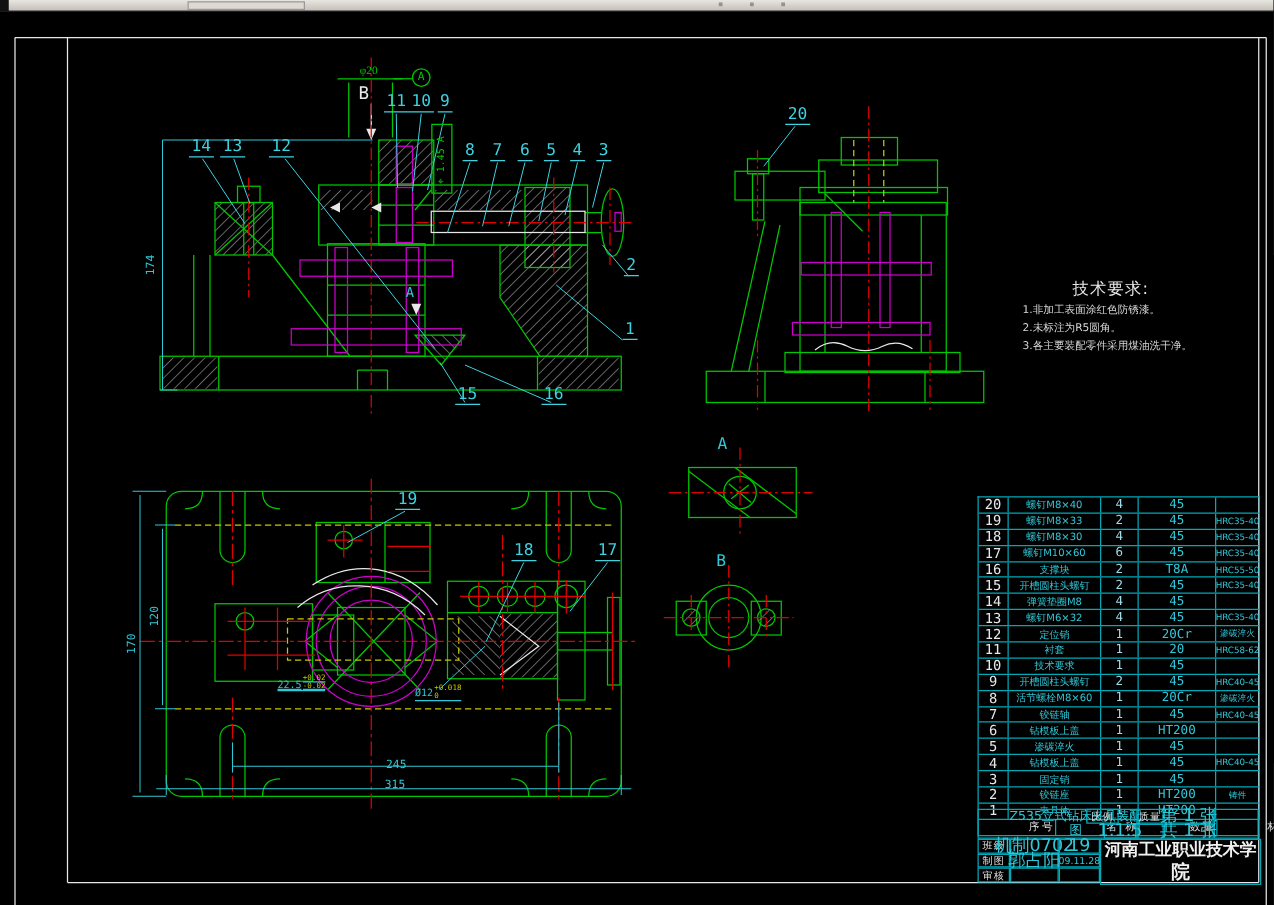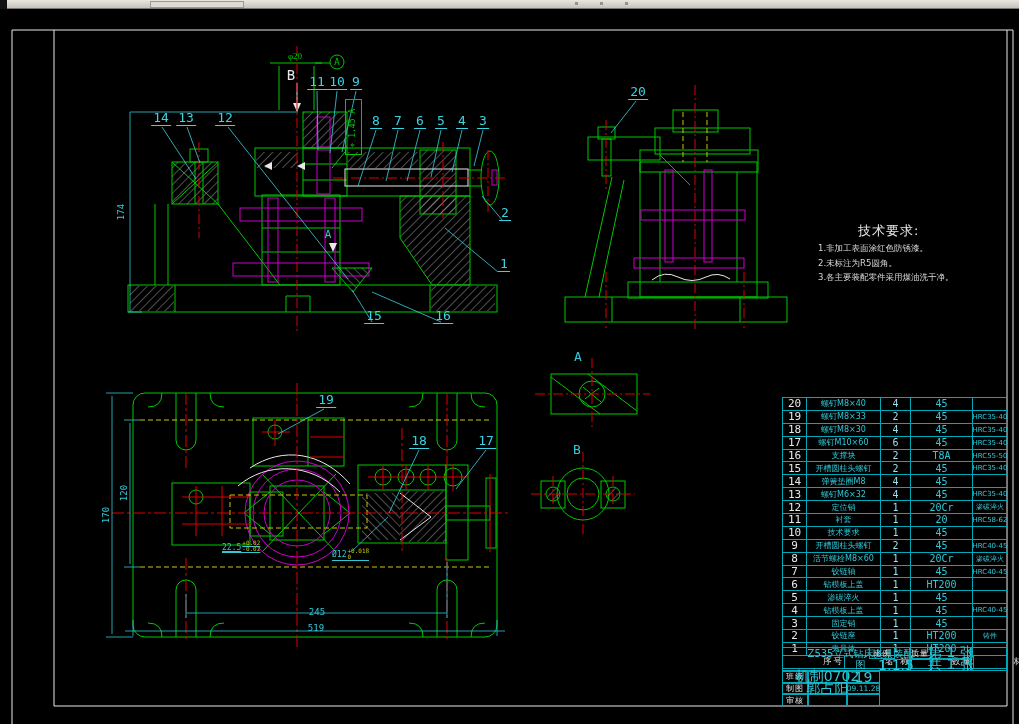--- a/index.html
+++ b/index.html
@@ -337,21 +337,21 @@
   <span class="lbl cyan" style="left:577px;top:449px;font-size:13px">B</span>
   <span class="lbl white" style="left:291px;top:75px;font-size:14px">B</span>
   <span class="lbl greenT" style="left:337px;top:62px;font-size:9px">A</span>
   <span class="lbl cyan" style="left:328px;top:234px;font-size:11px">A</span>
 
   <span class="dim rot" style="left: 121px; top: 212px;">174</span>
     <span class="dim green" style="left: 295px; top: 56px;">φ20</span>
     <span class="dim rot" style="left: 106px; top: 515px;">170</span>
     <span class="dim rot" style="left: 124px; top: 493px;">120</span>
     <span class="dim" style="left: 317px; top: 612px;">245</span>
-    <span class="dim" style="left: 316px; top: 628px;">519</span>
+    <span class="dim" style="left: 316px; top: 628px;">315</span>
 
   <span class="toldim" style="left: 222px; top: 540px; text-decoration: underline;">
       <span>22.5</span>
       <span class="stack">
         <span>+0.02</span>
         <span>-0.02</span>
       </span>
     </span>
     <span class="toldim" style="left: 332px; top: 548px; align-items: center;">
       <span>Ø12</span>
@@ -557,15 +557,19 @@
     <div class="cell tb-val" style="left:65px;top:24px;width:31px;height:9.7px">19</div>
 
     <div class="cell tb-lbl" style="left:0;top:35.7px;width:24px;height:9.7px">制图</div>
     <div class="cell tb-val" style="left:26px;top:35.7px;width:37px;height:9.7px">郭占阳</div>
     <div class="cell tb-val" style="left:65px;top:35.7px;width:31px;height:9.7px;font-size:7.5px">09.11.28</div>
 
     <div class="cell tb-lbl" style="left:0;top:47.4px;width:24px;height:9.6px">审核</div>
     <div class="cell" style="left:26px;top:47.4px;width:37px;height:9.6px"></div>
     <div class="cell" style="left:65px;top:47.4px;width:31px;height:9.6px"></div>
 
+    <div id="school">
+      <div class="s1">河南工业职业技术学</div>
+      <div class="s2">院</div>
+    </div>
   </div>
 
 </div>
 
 </body></html>

